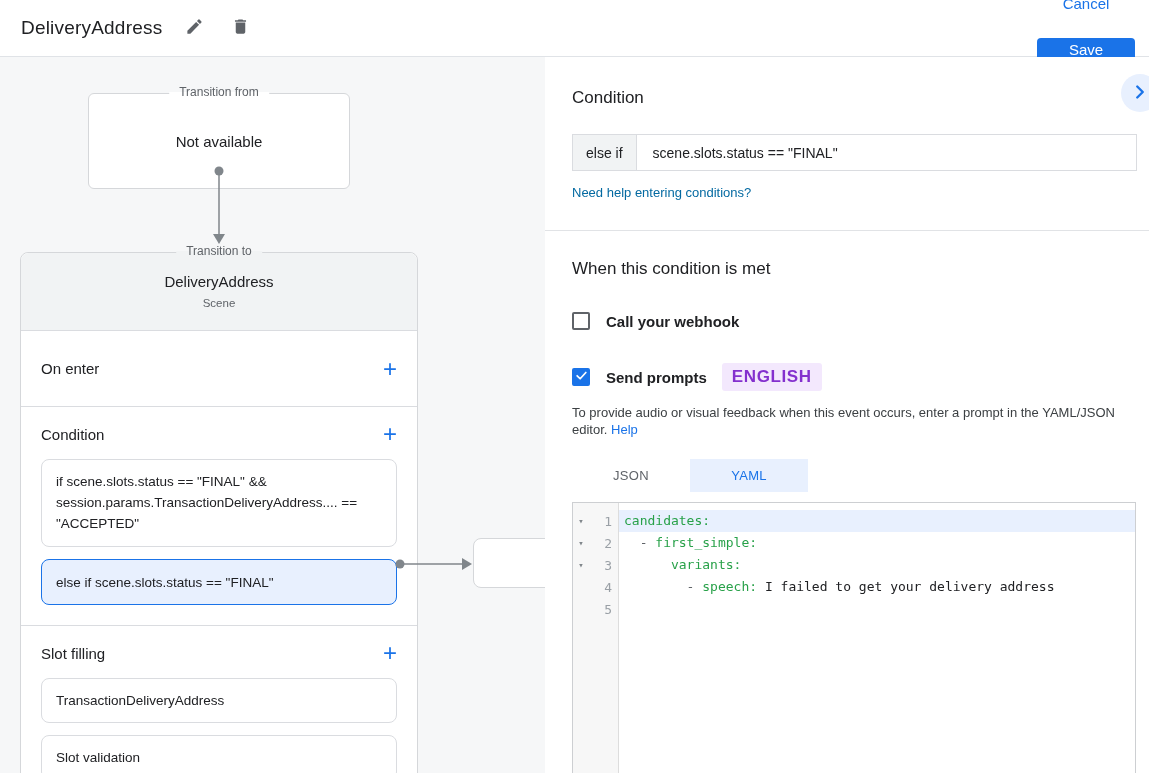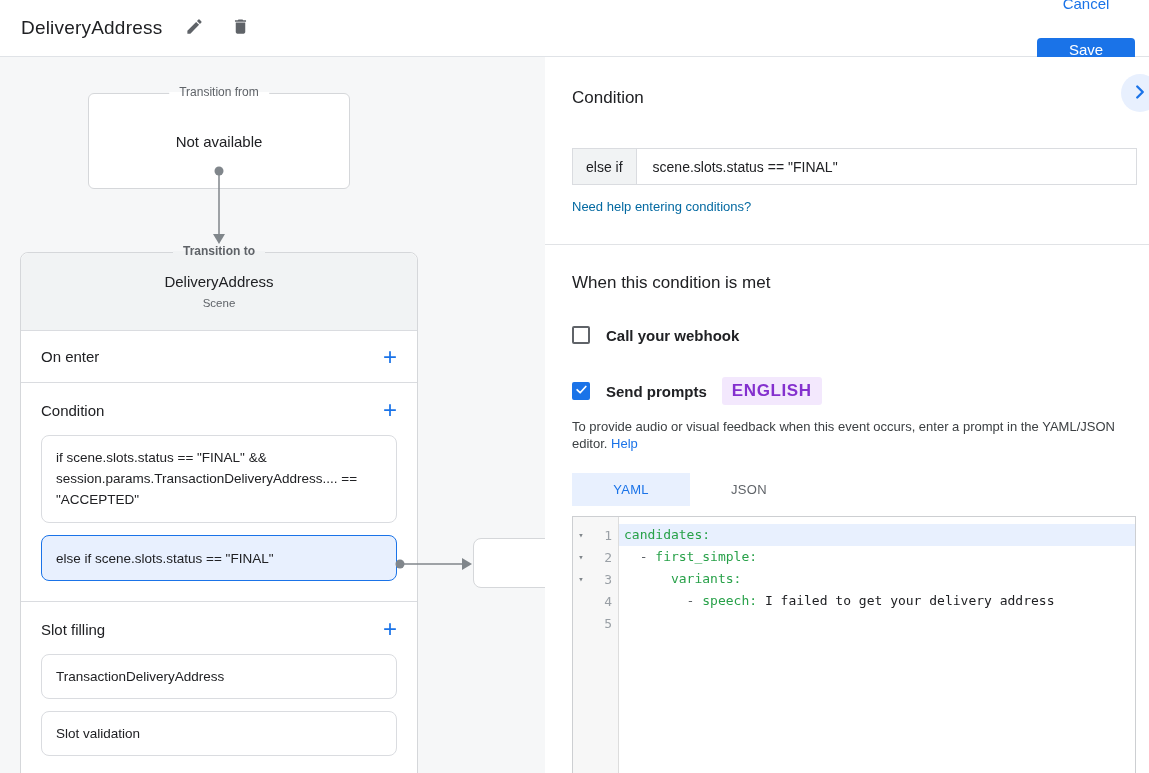--- a/index.html
+++ b/index.html
@@ -38,30 +38,30 @@
     background: #fff; border: 1px solid #d5d7da; border-radius: 6px;
     display: flex; align-items: center; justify-content: center;
   }
   .tfrom .node-legend { background: linear-gradient(#f6f7f8 50%, #ffffff 50%); }
   .tfrom-text { font-size: 15px; color: #202124; }
 
   .scene-card {
     position: absolute; left: 20px; top: 195px; width: 398px; height: 540px;
     background: #fff; border: 1px solid #d5d7da; border-radius: 8px 8px 0 0;
   }
-  .scene-card .node-legend { background: linear-gradient(#f6f7f8 50%, #f1f3f4 50%); font-weight: bold; }
+  .scene-card .node-legend { background: linear-gradient(#f6f7f8 50%, #f1f3f4 50%); }
   .card-header {
     background: #f1f3f4; border-bottom: 1px solid #dadce0; border-radius: 8px 8px 0 0;
     height: 78px; text-align: center; padding-top: 20px;
   }
   .card-title { font-size: 15px; color: #202124; }
   .card-subtitle { font-size: 11.5px; color: #5f6368; margin-top: 7px; }
 
   .row-simple {
-    height: 52px; display: flex; align-items: center; justify-content: space-between;
+    height: 76px; display: flex; align-items: center; justify-content: space-between;
     padding: 0 20px; border-bottom: 1px solid #dadce0;
   }
   .section-label { font-size: 15px; color: #202124; }
   .plus-icon { color: #1a73e8; font-size: 24px; font-weight: 400; line-height: 20px; cursor: pointer; }
 
   .card-section { padding: 17px 20px 20px 20px; }
   .card-section.bordered { border-bottom: 1px solid #dadce0; }
   .section-head { display: flex; align-items: center; justify-content: space-between; margin-bottom: 15px; }
 
   .cond-box {
@@ -87,21 +87,21 @@
   .arrow-layer { position: absolute; inset: 0; pointer-events: none; z-index: 3; }
 
   
   .detail-title { font-size: 17px; font-weight: 400; margin-top: 31px; }
   .collapse-btn {
     position: absolute; top: 17px; right: -10px; width: 38px; height: 38px; border-radius: 50%;
     background: #e8f0fe; border: none; cursor: pointer;
     display: flex; align-items: center; justify-content: center;
   }
   .cond-input {
-    margin-top: 40px; margin-right: 12px; height: 37px;
+    margin-top: 26px; margin-right: 12px; height: 37px;
     border: 1px solid #dadce0; display: flex; align-items: stretch; background: #fff;
   }
   .cond-prefix {
     background: #f1f3f4; border-right: 1px solid #dadce0; display: flex; align-items: center;
     padding: 0 13px; font-size: 14px; color: #202124; flex: none;
   }
   .cond-value { display: flex; align-items: center; padding: 0 16px; font-size: 14px; color: #202124; flex: 1; }
   .help-link { display: inline-block; margin-top: 14px; font-size: 13px; color: #0369a1; text-decoration: none; cursor: pointer; }
   .divider { border: none; border-top: 1px solid #e1e3e6; margin: 29px 0 0 -27px; }
   .met-title { font-size: 17px; font-weight: 400; margin-top: 28px; }
@@ -256,22 +256,22 @@
             </svg>
         </span>
       </span>
       <span class="check-label">Send prompts</span>
       <span class="lang-badge">ENGLISH</span>
     </div>
 
     <p class="desc"><span>To provide audio or visual feedback when this event occurs, enter a prompt in the YAML/JSON editor. </span><a>Help</a></p>
 
     <div class="tabs">
+      <div class="tab">JSON</div>
       <div class="tab active">YAML</div>
-      <div class="tab">JSON</div>
     </div>
 
     <div class="editor">
       <div class="gutter">
         <div class="gutter-row">
             <span class="fold">▾</span>
             <span class="lnum">1</span>
           </div>
         <div class="gutter-row">
             <span class="fold">▾</span>

